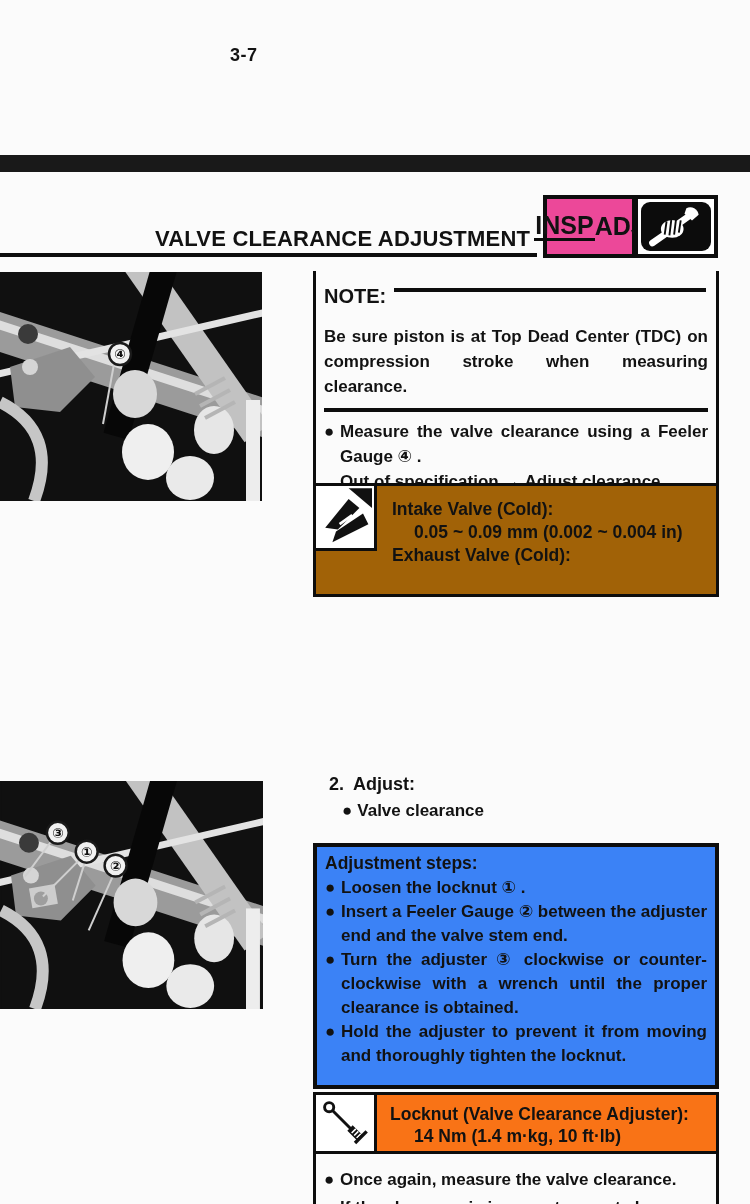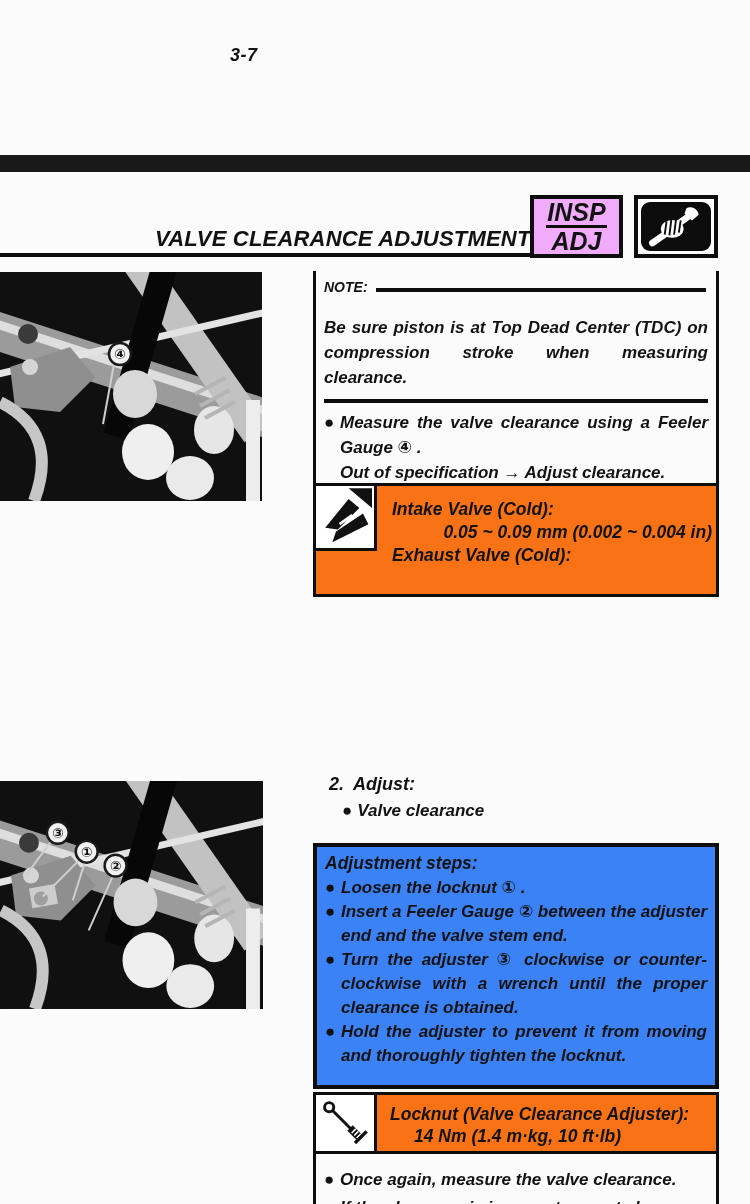--- a/index.html
+++ b/index.html
@@ -1,69 +1,69 @@
 <!DOCTYPE html>
 <html><head>
 <meta charset="utf-8">
 <style>
   html,body{margin:0;padding:0;background:#e9e9e9;}
   .page{
     position:relative;width:750px;height:1204px;background:#fbfbfb;
     overflow:hidden;
     font-family:"Liberation Sans","DejaVu Sans",sans-serif;
-    font-weight:700;color:#121212;font-style:italic;
+    font-weight:700;color:#121212;
   }
   .abs{position:absolute;}
   
   .pagenum{left:230px;top:45px;font-size:18px;letter-spacing:.5px;}
   .topbar{left:0;top:155px;width:750px;height:17px;background:#191919;}
   .doc-title{left:130px;top:226px;font-size:22px;letter-spacing:.2px;white-space:nowrap;margin-left:25px;}
   .title-rule{left:0;top:253px;width:537px;height:4px;background:#0d0d0d;}
   .badge-insp{
-    left:530px;top:195px;width:93px;height:63px;border:4px solid #0d0d0d;
-    box-sizing:border-box;display:flex;flex-direction:column;align-items:center;justify-content:center;
-    background:#f0abfc;
+    left:543px;top:195px;width:93px;height:63px;border:4px solid #0d0d0d;
+    box-sizing:border-box;display:flex;align-items:center;justify-content:center;
+    background:#ec4899;
   }
   .badge-insp .bt{font-size:25px;line-height:26px;border-bottom:3px solid #0d0d0d;padding:0 1px;}
   .badge-insp .bb{font-size:25px;line-height:27px;}
   .badge-iconbox{
     left:634px;top:195px;width:84px;height:63px;border:4px solid #0d0d0d;
     box-sizing:border-box;background:#fff;padding:3px;
   }
   .badge-iconbox .blk{width:100%;height:100%;background:#0c0c0c;border-radius:9px;display:flex;align-items:center;justify-content:center;}
   
   .photo{background:#101010;}
   .photo1{left:0;top:272px;width:262px;height:229px;}
   .photo2{left:0;top:781px;width:263px;height:228px;}
   
   .sec1{
     left:313px;top:271px;width:406px;height:212px;box-sizing:border-box;
     border-left:3px solid #0d0d0d;border-right:3px solid #0d0d0d;
     padding:4px 8px 0 8px;
   }
   .note-row{display:flex;align-items:flex-start;}
-  .note-label{font-size:14px;line-height:24px;white-space:nowrap;}
+  .note-label{font-size:20px;line-height:24px;white-space:nowrap;margin-top:9px;}
   .note-rule{flex:1;height:4px;background:#0d0d0d;margin:13px 2px 0 8px;}
   .note-body{font-size:17px;line-height:25px;text-align:justify;margin-top:16px;}
   .rule2{height:4px;background:#0d0d0d;margin:9px 0 7px 0;}
   .li{position:relative;padding-left:16px;font-size:17px;line-height:25px;}
   .li .bullet{position:absolute;left:0;top:0;}
   .li .litext{display:block;text-align:justify;}
   .li .litext2{display:block;}
   
   .specbox{
     left:313px;top:483px;width:406px;height:114px;box-sizing:border-box;
-    border:3px solid #0d0d0d;background:#f97316;
+    border:3px solid #0d0d0d;background:#a16207;
   }
   .spec-icon{
     position:absolute;left:-3px;top:-3px;width:64px;height:68px;box-sizing:border-box;
     border:3px solid #0d0d0d;background:#fff;display:flex;align-items:center;justify-content:center;
   }
   .spec-lines{padding:12px 4px 0 76px;font-size:17.5px;line-height:23px;white-space:nowrap;}
-  .spec-val{padding-left:22px;text-align:right;}
+  .spec-val{padding-left:22px;}
   
   .adjust-head{left:320px;top:772px;font-size:18px;line-height:24px;margin-left:9px;}
   .adjust-head .num{margin-right:9px;}
   .adjust-item{left:342px;top:799px;font-size:17px;line-height:24px;}
   .adjust-item .bullet{margin-right:5px;}
   
   .stepsbox{
     left:313px;top:843px;width:406px;height:246px;box-sizing:border-box;
     border:4px solid #0d0d0d;background:#3b82f6;padding:4px 8px 0 8px;
   }

